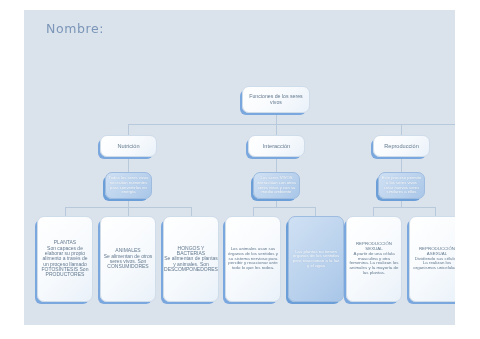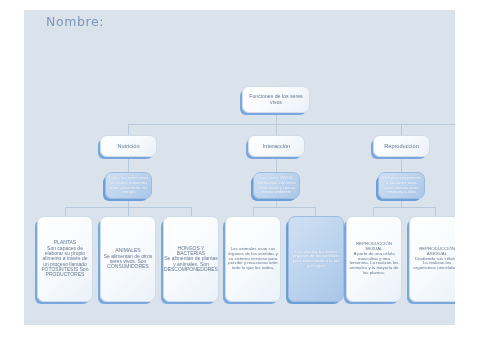--- a/index.html
+++ b/index.html
@@ -11,21 +11,21 @@
   }
   #slide{
     position:absolute;
     left:24px; top:10px;
     width:431px; height:315px;
     background:#dae2ec;
     overflow:hidden;
   }
   #title{
     position:absolute;
-    left:22px; top:4px;
+    left:22px; top:11px;
     font-size:12.5px;
     color:#7b96b8;
     letter-spacing:.6px;
     font-family:"DejaVu Sans", sans-serif;
   }
   
   .ln{position:absolute;background:#b9c9dc;}
   .lnh{height:1px;}
   .lnv{width:1px;}
 

